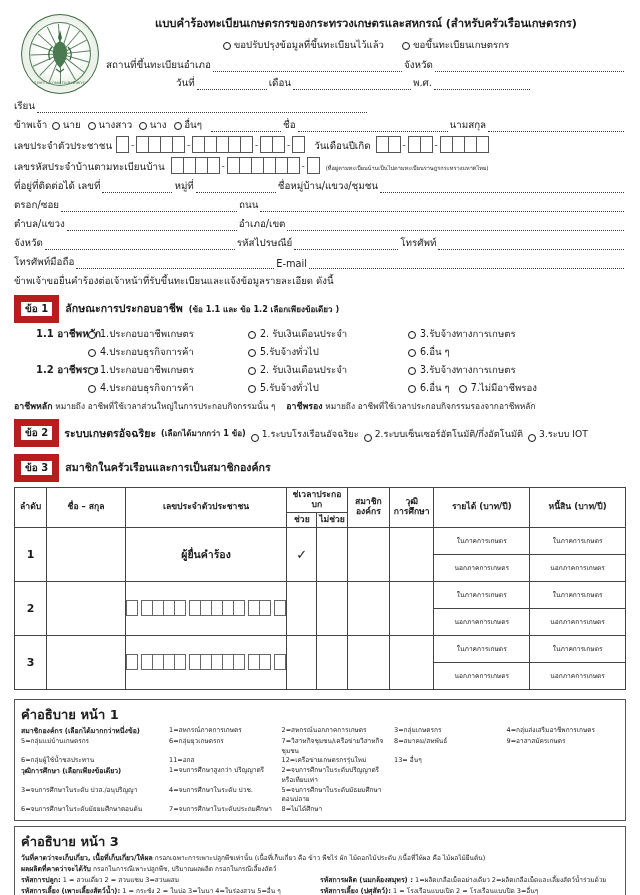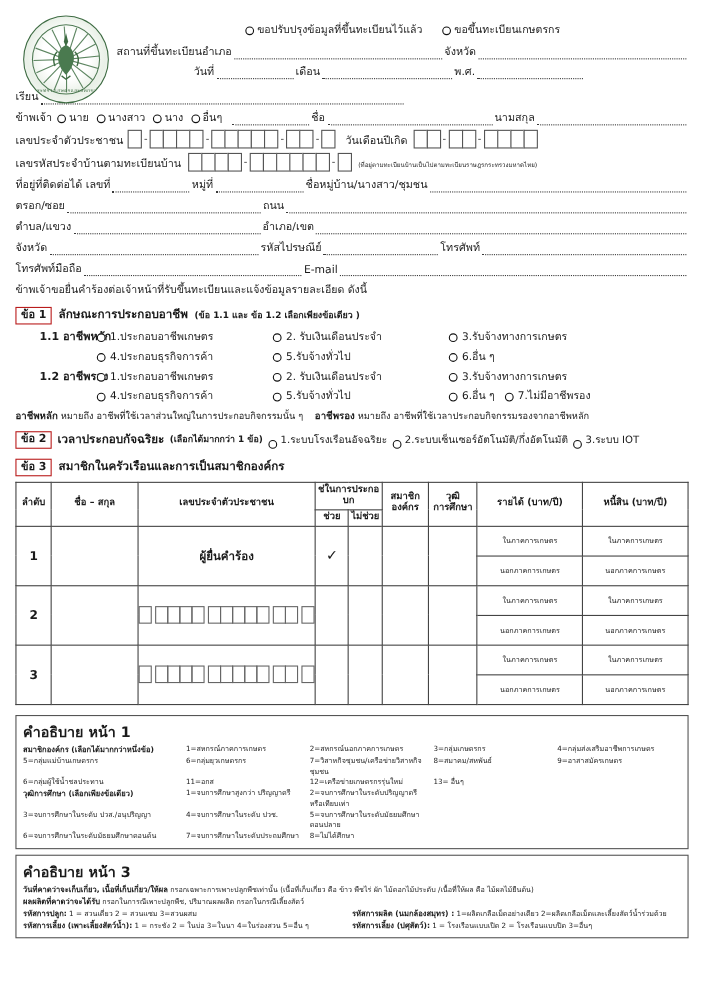--- a/index.html
+++ b/index.html
@@ -80,21 +80,21 @@
   .cell {
     width: 13px; height: 17px; border: 1px solid #555; margin-left: -1px; background: #fff;
   }
   .cell:first-child { margin-left: 0; }
   .sep { display: inline-block; width: 7px; text-align: center; color: #333; font-size: 9px; }
   .tiny-note { font-size: 5.6px; color: #222; margin-left: 6px; white-space: nowrap; position: relative; top: -2px;}
 
   
   .sec-head { display: flex; align-items: baseline; gap: 6px; margin-top: 7px; }
   .sec-tag {
-    border: 1px solid #b91c1c; padding: 0 4px 1px 4px; font-weight: bold; font-size: 10px; line-height: 13px;
+    border: 7px solid #b91c1c; padding: 0 4px 1px 4px; font-weight: bold; font-size: 10px; line-height: 13px;
   }
   .sec-title { font-weight: bold; font-size: 10.6px; }
   .sec-sub { font-size: 8.1px; font-weight: bold; }
 
   .occ-line { display: flex; align-items: center; margin-top: 3px; font-size: 9.6px; white-space: nowrap; }
   .occ-lead { width: 74px; font-weight: bold; font-size: 10px; flex: none; padding-left: 22px; }
   .occ-opt { display: inline-flex; align-items: center; gap: 4px; }
   .occ-c1 { width: 160px; flex: none; }
   .occ-c2 { width: 160px; flex: none; }
   .occ-c3 { width: 150px; flex: none; }
@@ -161,20 +161,21 @@
       <svg class="garuda" viewBox="0 0 26 44">
         <path d="M13 1 L15 9 L13 13 L11 9 Z" fill="#3d6b42"></path>
         <path d="M13 12 C18 14 21 19 20 26 C19 32 16 36 13 39 C10 36 7 32 6 26 C5 19 8 14 13 12 Z" fill="#4a7a4f"></path>
         <path d="M5 18 C2 21 1 26 3 31 M21 18 C24 21 25 26 23 31" stroke="#3d6b42" stroke-width="1.3" fill="none"></path>
         <path d="M9 40 L13 43 L17 40" stroke="#3d6b42" stroke-width="1.2" fill="none"></path>
       </svg>
       <div class="seal-text">กระทรวงเกษตรและสหกรณ์</div>
     </div>
 
     <div class="head-block">
+      <div class="form-title">แบบคำร้องทะเบียนเกษตรกรของกระทรวงเกษตรและสหกรณ์ (สำหรับครัวเรือนเกษตรกร)</div>
 
       <div class="purpose-row">
         <span class="opt">
           <span class="radio"></span>
           <span>ขอปรับปรุงข้อมูลที่ขึ้นทะเบียนไว้แล้ว</span>
         </span>
         <span class="opt">
           <span class="radio"></span>
           <span>ขอขึ้นทะเบียนเกษตรกร</span>
         </span>
@@ -306,21 +307,21 @@
           </span>
       </span>
       <span class="tiny-note">(ที่อยู่ตามทะเบียนบ้านเป็นไปตามทะเบียนราษฎรกระทรวงมหาดไทย)</span>
     </div>
 
     <div class="row">
       <span class="lbl">ที่อยู่ที่ติดต่อได้ เลขที่</span>
       <span class="dots w5"></span>
       <span class="lbl">หมู่ที่</span>
       <span class="dots w4"></span>
-      <span class="lbl">ชื่อหมู่บ้าน/นางสาว/ชุมชน</span>
+      <span class="lbl">ชื่อหมู่บ้าน/แขวง/ชุมชน</span>
       <span class="dots"></span>
     </div>
 
     <div class="row">
       <span class="lbl">ตรอก/ซอย</span>
       <span class="dots" style="flex:0 0 176px"></span>
       <span class="lbl">ถนน</span>
       <span class="dots"></span>
     </div>
 
@@ -427,21 +428,21 @@
   <div class="note-line">
     <b>อาชีพหลัก</b>
     <span>หมายถึง อาชีพที่ใช้เวลาส่วนใหญ่ในการประกอบกิจกรรมนั้น ๆ</span>
     &nbsp;&nbsp;
     <b>อาชีพรอง</b>
     <span>หมายถึง อาชีพที่ใช้เวลาประกอบกิจกรรมรองจากอาชีพหลัก</span>
   </div>
 
   <div class="smart-row">
     <span class="sec-tag">ข้อ 2</span>
-    <span class="sec-title">เวลาประกอบกัจฉริยะ</span>
+    <span class="sec-title">ระบบเกษตรอัจฉริยะ</span>
     <span class="sec-sub">(เลือกได้มากกว่า 1 ข้อ)</span>
     <span class="opt">
         <span class="radio"></span>
         <span>1.ระบบโรงเรือนอัจฉริยะ</span>
       </span>
     <span class="opt">
         <span class="radio"></span>
         <span>2.ระบบเซ็นเซอร์อัตโนมัติ/กึ่งอัตโนมัติ</span>
       </span>
     <span class="opt">
@@ -465,21 +466,21 @@
         <col style="width:42px">
         <col style="width:44px">
       <col style="width:95px">
         <col style="width:95px">
     </colgroup>
     <thead>
       <tr>
         <th rowspan="2">ลำดับ</th>
         <th rowspan="2">ชื่อ – สกุล</th>
         <th rowspan="2">เลขประจำตัวประชาชน</th>
-        <th colspan="2" class="grouped">ช่ในการประกอบก</th>
+        <th colspan="2" class="grouped">ช่เวลาประกอบก</th>
         <th rowspan="2">
           <span>สมาชิก</span><br>
           <span>องค์กร</span>
         </th>
         <th rowspan="2">
           <span>วุฒิ</span><br>
           <span>การศึกษา</span>
         </th>
         <th rowspan="2">รายได้ (บาท/ปี)</th>
         <th rowspan="2">หนี้สิน (บาท/ปี)</th>

